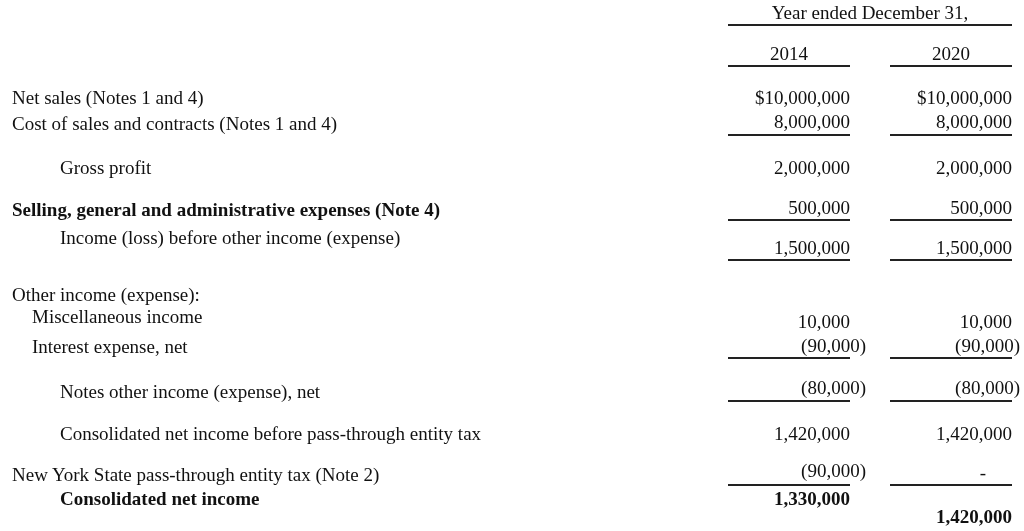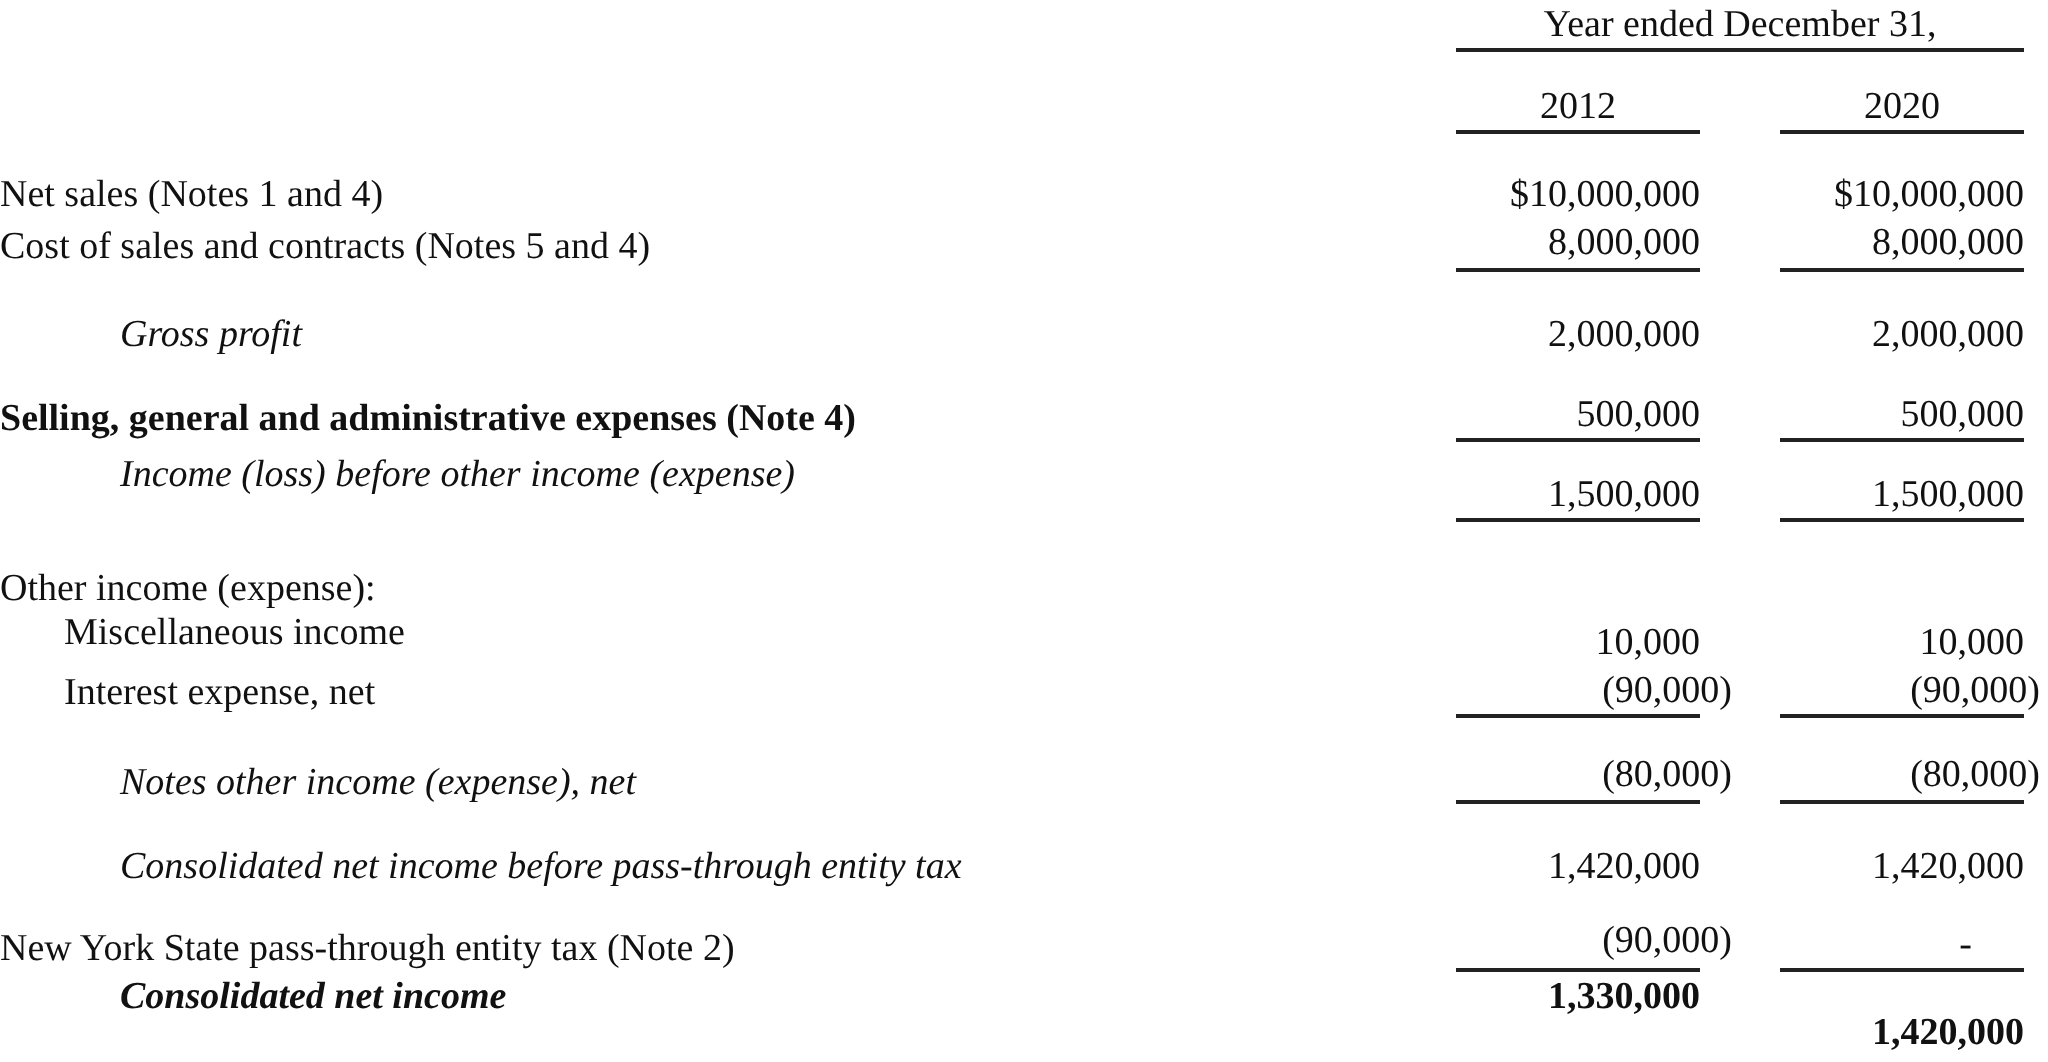--- a/index.html
+++ b/index.html
@@ -2,46 +2,46 @@
 <html><head>
   <meta charset="utf-8">
   <style>
     html, body { margin: 0; padding: 0; background: #ffffff; }
     body {
       width: 1024px; height: 531px; position: relative; overflow: hidden;
       font-family: "Liberation Serif", "DejaVu Serif", serif;
       color: #111111; font-size: 19px;
     }
     .abs { position: absolute; white-space: nowrap; line-height: 22px; }
-    .lbl { left: 0; }
+    .lbl { left: 12px; }
     .ind1 { left: 32px; }
-    .ind2 { left: 60px; font-style: italic; }
+    .ind2 { left: 60px; }
     .c1 { left: 728px; width: 122px; text-align: right; }
     .c2 { left: 890px; width: 122px; text-align: right; }
     .c1p { left: 728px; width: 138px; text-align: right; }
     .c2p { left: 890px; width: 130px; text-align: right; }
     .hline { position: absolute; height: 2px; background: #222; }
     .bold { font-weight: bold; }
     .center { text-align: center; }
   </style>
 </head>
 <body>
 
 <div class="abs center" style="left:728px; width:284px; top:2px;">Year ended December 31,</div>
 <div class="hline" style="left:728px; width:284px; top:24px;"></div>
-<div class="abs center" style="left:728px; width:122px; top:43px;">2012</div>
+<div class="abs center" style="left:728px; width:122px; top:43px;">2014</div>
 <div class="abs center" style="left:890px; width:122px; top:43px;">2020</div>
 <div class="hline" style="left:728px; width:122px; top:65px;"></div>
 <div class="hline" style="left:890px; width:122px; top:65px;"></div>
 
 <div class="abs lbl" style="top:87px;">Net sales (Notes 1 and 4)</div>
 <div class="abs c1" style="top:87px;">$10,000,000</div>
 <div class="abs c2" style="top:87px;">$10,000,000</div>
 
-<div class="abs lbl" style="top:113px;">Cost of sales and contracts (Notes 5 and 4)</div>
+<div class="abs lbl" style="top:113px;">Cost of sales and contracts (Notes 1 and 4)</div>
 <div class="abs c1" style="top:111px;">8,000,000</div>
 <div class="abs c2" style="top:111px;">8,000,000</div>
 <div class="hline" style="left:728px; width:122px; top:134px;"></div>
 <div class="hline" style="left:890px; width:122px; top:134px;"></div>
 
 <div class="abs ind2" style="top:157px;">Gross profit</div>
 <div class="abs c1" style="top:157px;">2,000,000</div>
 <div class="abs c2" style="top:157px;">2,000,000</div>
 
 <div class="abs lbl" style="top:199px;font-weight:bold;">Selling, general and administrative expenses (Note 4)</div>

